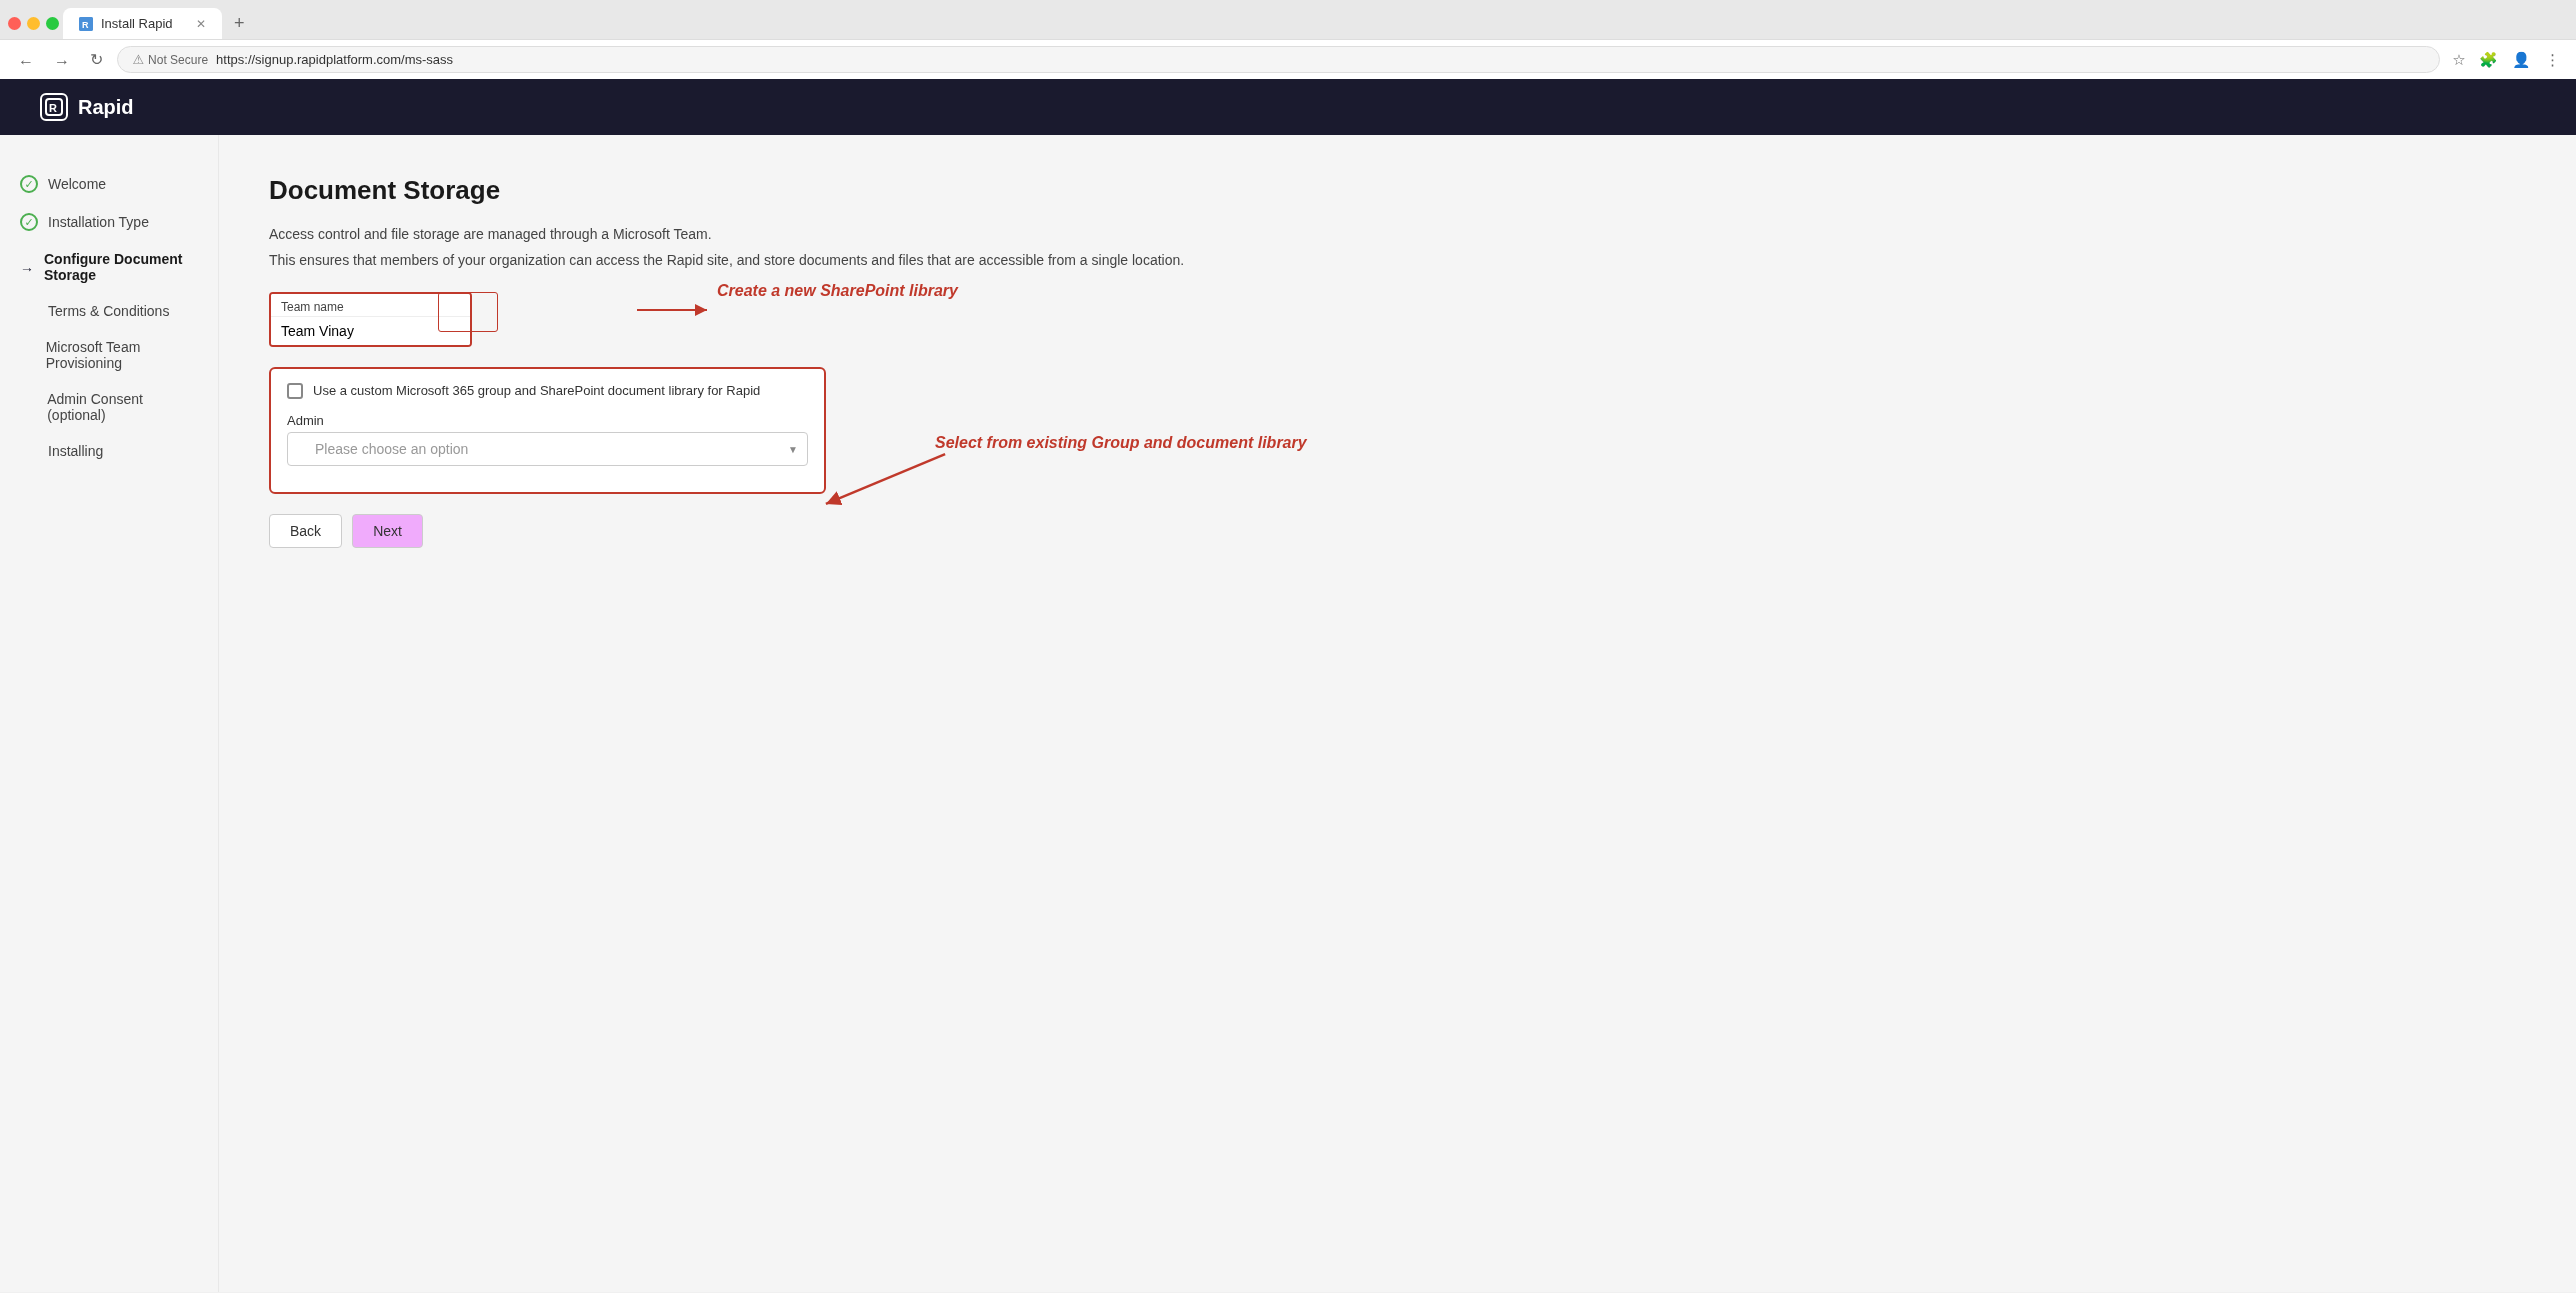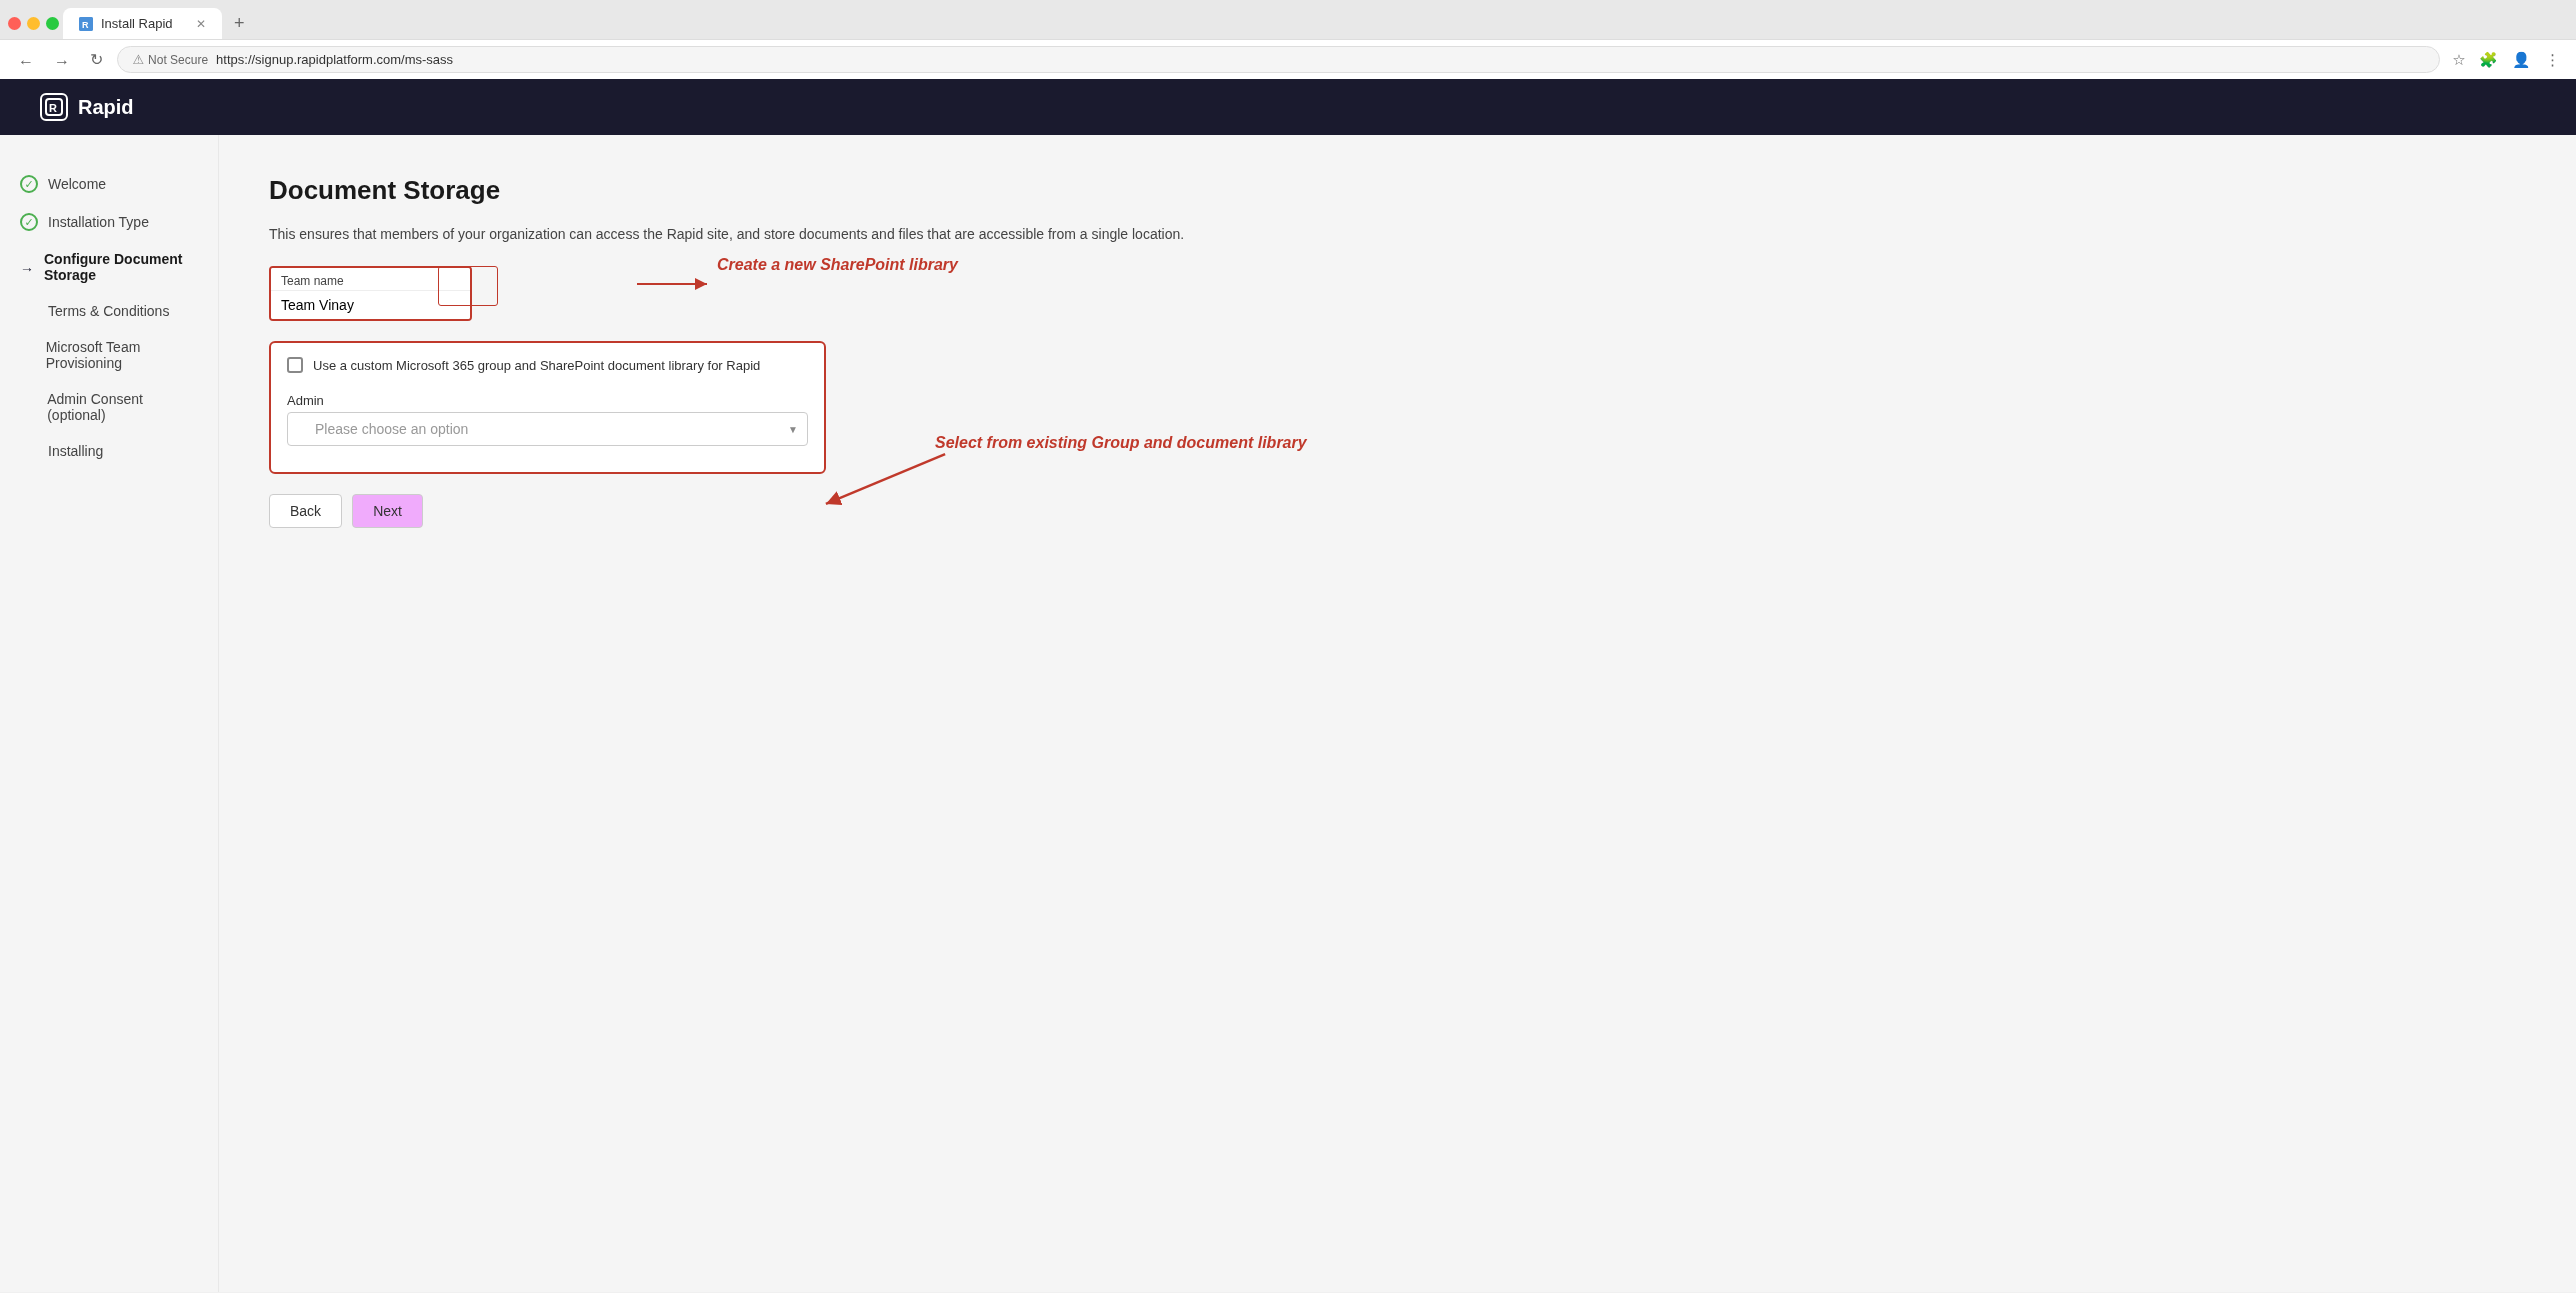--- a/index.html
+++ b/index.html
@@ -45,21 +45,21 @@
 
     
     .team-name-section { margin-bottom: 16px; }
     .team-name-box { border: 2px solid #c0392b; border-radius: 4px; overflow: hidden; display: inline-block; }
     .team-name-inner-label { font-size: 12px; color: #444; padding: 6px 10px 2px; background: #fff; display: block; border-bottom: 1px solid #eee; }
     .team-name-input { width: 199px; border: none; outline: none; padding: 6px 10px; font-size: 14px; background: #fff; display: block; }
     .full-width-select { width: 100%; border: 1px solid #ccc; border-radius: 4px; padding: 8px 27px; font-size: 14px; color: #999; outline: none; background: #fff; appearance: none; cursor: pointer; }
 
     
     .custom-section { border: 2px solid #c0392b; border-radius: 6px; padding: 14px 16px; background: #fff; margin-bottom: 16px; max-width: 557px; }
-    .custom-checkbox-row { display: flex; align-items: center; gap: 10px; margin-bottom: 20px; }
+    .custom-checkbox-row { display: flex; align-items: flex-start; gap: 10px; margin-bottom: 14px; }
     .custom-checkbox { width: 16px; height: 16px; border: 2px solid #888; border-radius: 3px; flex-shrink: 0; }
     .custom-checkbox-label { font-size: 13px; color: #333; }
     .select-row { margin-bottom: 12px; }
     .select-label { font-size: 13px; color: #333; margin-bottom: 4px; display: block; }
     .select-wrapper { position: relative; }
     .select-wrapper::after { content: '▼'; position: absolute; right: 10px; top: 50%; transform: translateY(-50%); font-size: 10px; color: #888; pointer-events: none; }
 
     
     .button-row { display: flex; gap: 10px; margin-top: 20px; }
     .btn-back { background: #fff; border: 1px solid #ccc; border-radius: 4px; padding: 8px 20px; font-size: 14px; cursor: pointer; color: #333; }
@@ -158,20 +158,21 @@
         <span>Admin Consent (optional)</span>
       </div>
       <div class="sidebar-item">
         <span style="width:18px; display:inline-block;"></span>
         <span>Installing</span>
       </div>
     </div>
 
     <div class="main-content" style="position:relative;">
       <h1 class="page-title">Document Storage</h1>
+      <p class="page-desc">Access control and file storage are managed through a Microsoft Team.</p>
       <p class="page-desc2">This ensures that members of your organization can access the Rapid site, and store documents and files that are accessible from a single location.</p>
 
       <div class="team-name-section" style="position:relative;">
         <div class="team-name-box">
           <span class="team-name-inner-label">Team name</span>
           <input class="team-name-input" type="text" value="Team Vinay" style="">
         </div>
         
         <div style="position:absolute; top:-10px; left:219px; display:flex; align-items:center; gap:10px; pointer-events:none;">
           <div style="color:#c0392b; font-size:13px; border: 1.5px solid #c0392b; width:60px; height:40px; border-radius:3px; position:relative; left:-50px; top:10px;"></div>

